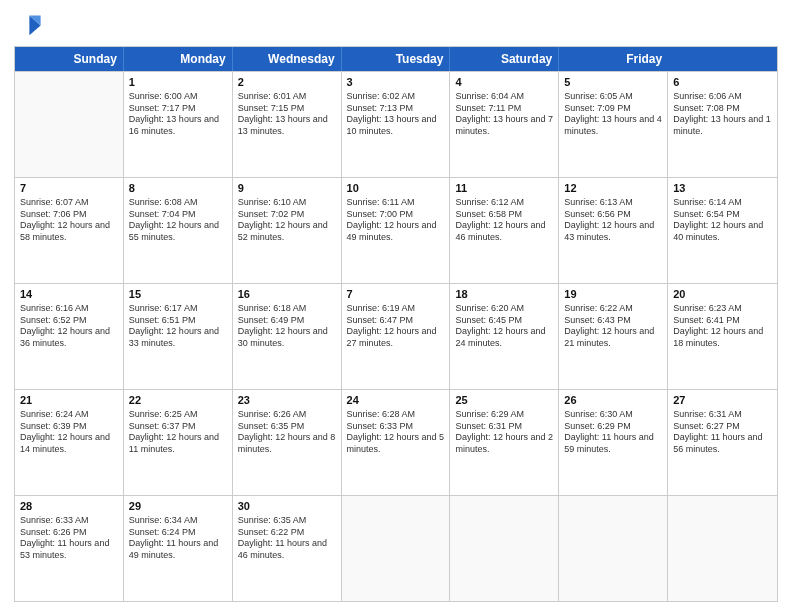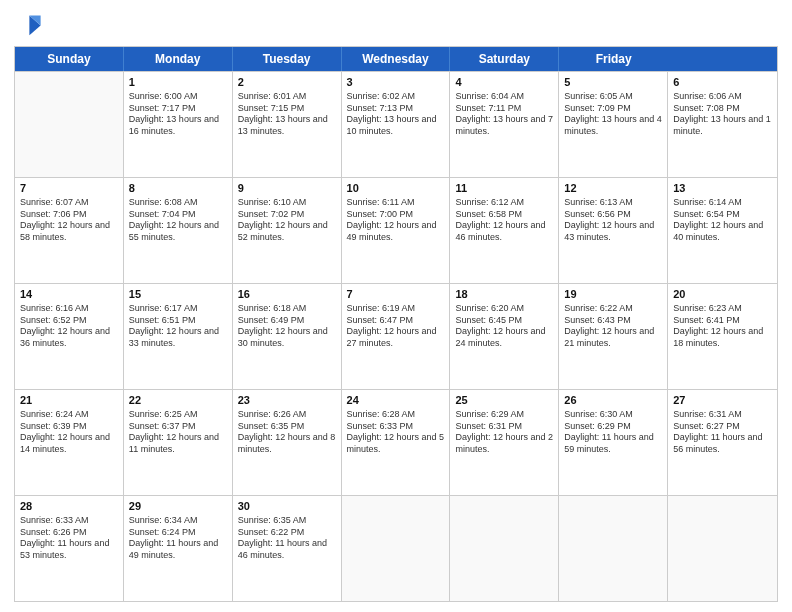--- a/index.html
+++ b/index.html
@@ -66,21 +66,21 @@
       display: grid;
       grid-template-columns: repeat(7, 1fr);
       background: #2060c0;
       color: white;
       font-weight: bold;
       font-size: 12px;
     }
     .cal-header-cell {
       padding: 5px 6px;
       border-right: 1px solid #4080d0;
-      text-align: center;
+      text-align: right;
     }
     .cal-header-cell:last-child { border-right: none; }
     .cal-body {
       flex: 1;
       display: flex;
       flex-direction: column;
     }
     .cal-row {
       display: grid;
       grid-template-columns: repeat(7, 1fr);
@@ -127,22 +127,22 @@
     <div class="title-block">
       <div class="month-title"></div>
       <div class="subtitle"></div>
     </div>
   </div>
 
   <div class="calendar">
     <div class="cal-header-row">
     <div class="cal-header-cell">Sunday</div>
         <div class="cal-header-cell">Monday</div>
+        <div class="cal-header-cell">Wednesday</div>
         <div class="cal-header-cell">Tuesday</div>
-        <div class="cal-header-cell">Wednesday</div>
         <div class="cal-header-cell">Saturday</div>
         <div class="cal-header-cell">Friday</div>
       </div>
     <div class="cal-body">
     <div class="cal-row">
           <div class="cal-cell empty"></div>
           <div class="cal-cell">
             <div class="day-num">1</div>
             <div class="day-detail"><span>Sunrise: 6:00 AM</span><br><span>Sunset: 7:17 PM</span><br><span>Daylight: 13 hours and 16 minutes.</span></div>
           </div>

